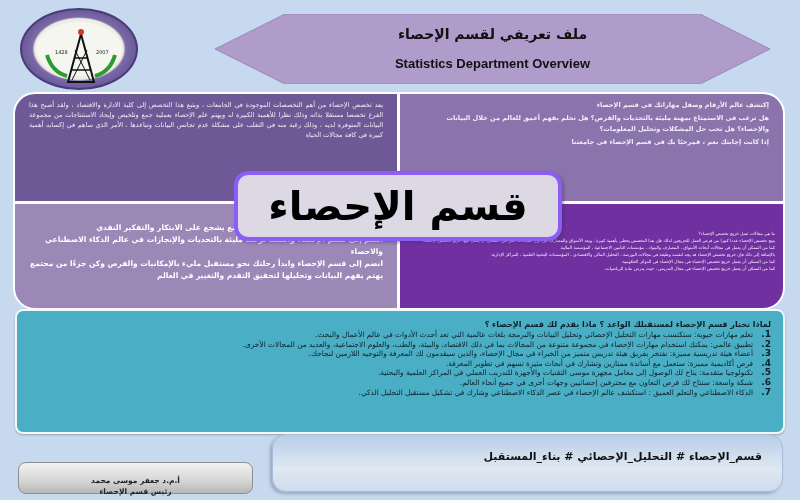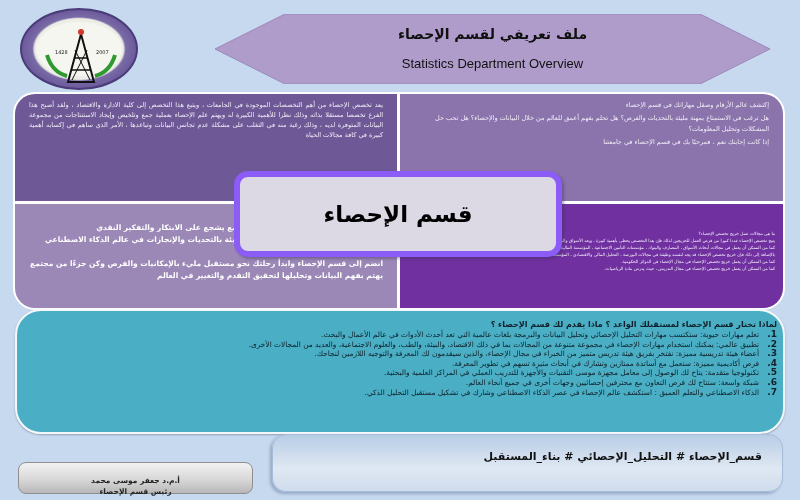--- a/index.html
+++ b/index.html
@@ -25,49 +25,49 @@
     position: absolute; left: 215px; top: 14px; width: 555px; height: 70px;
   }
   .banner svg { position: absolute; left: 0; top: 0; }
   .banner-title {
     position: absolute; left: 0; right: 0; top: 12px; text-align: center;
     font-size: 14px; font-weight: bold; color: #111; direction: rtl;
   }
   .banner-sub {
     position: absolute; left: 0; right: 0; top: 42px; text-align: center;
     font-family: "Liberation Sans", sans-serif;
-    font-size: 13px; font-weight: normal; color: #111;
+    font-size: 13px; font-weight: bold; color: #111;
   }
   .quad-wrap {
     position: absolute; left: 13px; top: 92px; width: 772px; height: 218px;
     border-radius: 22px; overflow: hidden; border: 2px solid #fff;
     background: #fff;
   }
   .quad { position: absolute; direction: rtl; color: #f1ecf8; }
   .q-tl { left: 0; top: 0; width: 382px; height: 107px; background: #6e5996; padding: 6px 14px 0 14px; }
   .q-tr { left: 385px; top: 0; width: 387px; height: 107px; background: #8b73ab; padding: 6px 18px 0 14px; }
   .q-bl { left: 0; top: 110px; width: 382px; height: 108px; background: #9b88b6; padding: 18px 14px 0 14px; }
   .q-br { left: 385px; top: 110px; width: 387px; height: 108px; background: #7030a0; padding: 26px 12px 0 12px; }
   .q-tl p { font-size: 6.5px; line-height: 10px; text-align: justify; }
-  .q-tr p { font-size: 6.5px; line-height: 11px; margin-bottom: 2px; }
+  .q-tr p { font-size: 6.5px; line-height: 11px; margin-bottom: 2px; font-weight: bold; }
   .q-bl p { font-size: 7.5px; line-height: 12px; font-weight: bold; color: #fff; }
   .q-br p { font-size: 4.3px; line-height: 7px; }
   .center-box {
-    position: absolute; left: 234px; top: 171px; width: 328px; height: 86px;
-    background: #dcd8e4; border: 6px solid #8b5cf6; border-radius: 14px;
+    position: absolute; left: 234px; top: 171px; width: 328px; height: 70px;
+    background: #dcd8e4; border: 4px solid #8b5cf6; border-radius: 14px;
     box-shadow: 2px 2px 3px rgba(60,50,90,0.4);
     display: flex; align-items: center; justify-content: center;
-    font-size: 23px; font-weight: bold; color: #000; direction: rtl;
+    font-size: 40px; font-weight: bold; color: #000; direction: rtl;
   }
   .teal-box {
     position: absolute; left: 15px; top: 309px; width: 770px; height: 125px;
-    background: #4aaec4; border-radius: 26px;
+    background: #4aaec4; border-radius: 8px;
     border: 2px solid #f5f8fb;
     box-shadow: 0 1px 2px rgba(0,0,0,0.25);
-    padding: 8px 6px 0 14px; direction: rtl; color: #10202a;
+    padding: 8px 12px 0 14px; direction: rtl; color: #10202a;
   }
   .teal-box .q { font-size: 8px; font-weight: bold; line-height: 11px; }
   .teal-box ol { list-style: none; }
   .teal-box li { font-size: 7.4px; line-height: 9.6px; display: flex; }
   .teal-box li .num { font-weight: bold; font-size: 9px; min-width: 18px; }
   .hashtag {
     position: absolute; left: 272px; top: 434px; width: 511px; height: 58px;
     border-radius: 14px;
     background: linear-gradient(180deg, #b8cde6 0%, #dfe8f3 60%, #cfdcec 100%);
     border: 1px solid #a6bcd8;

